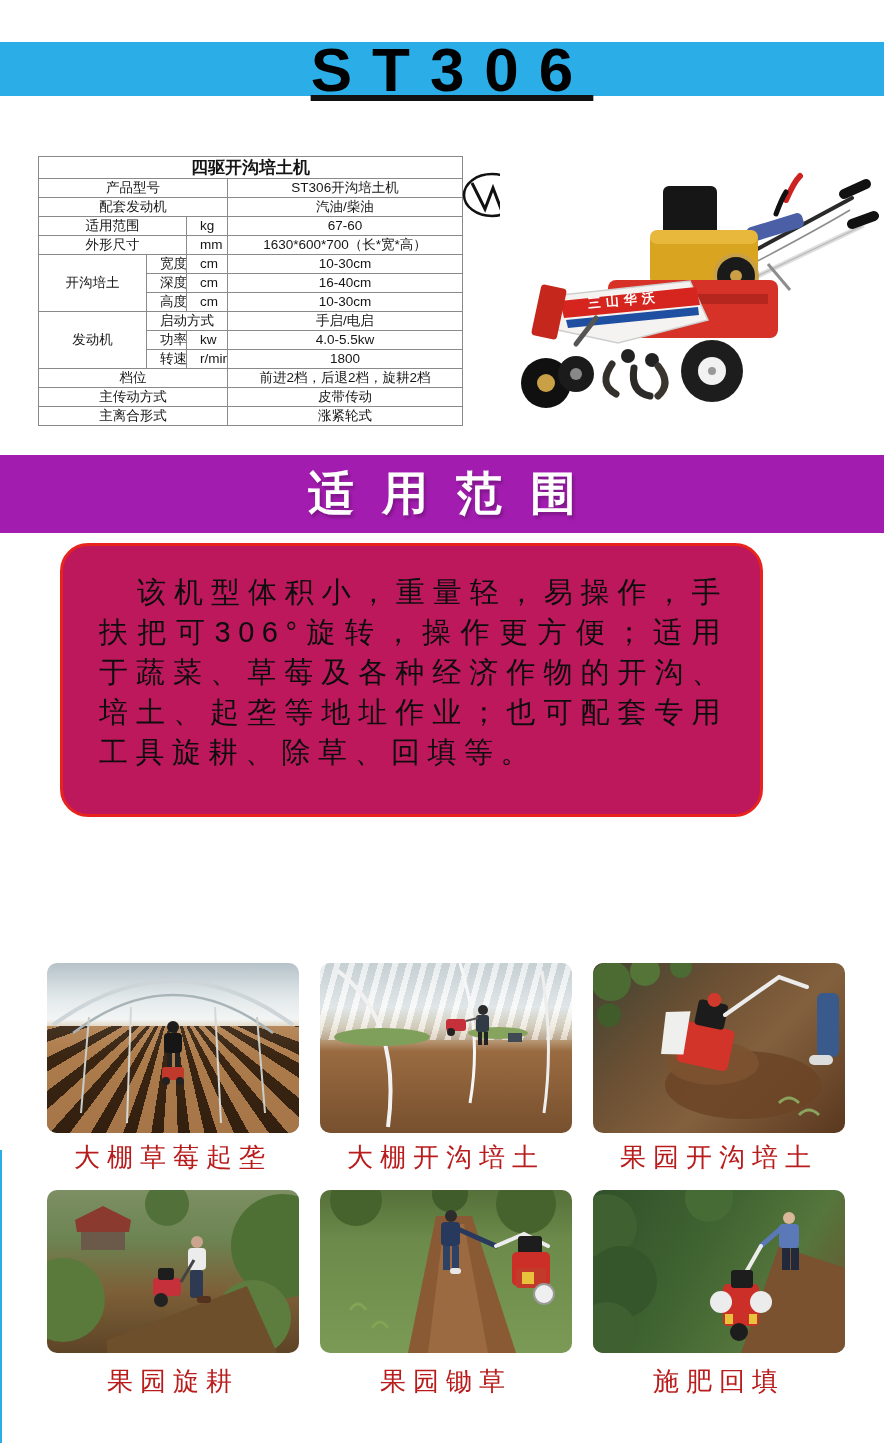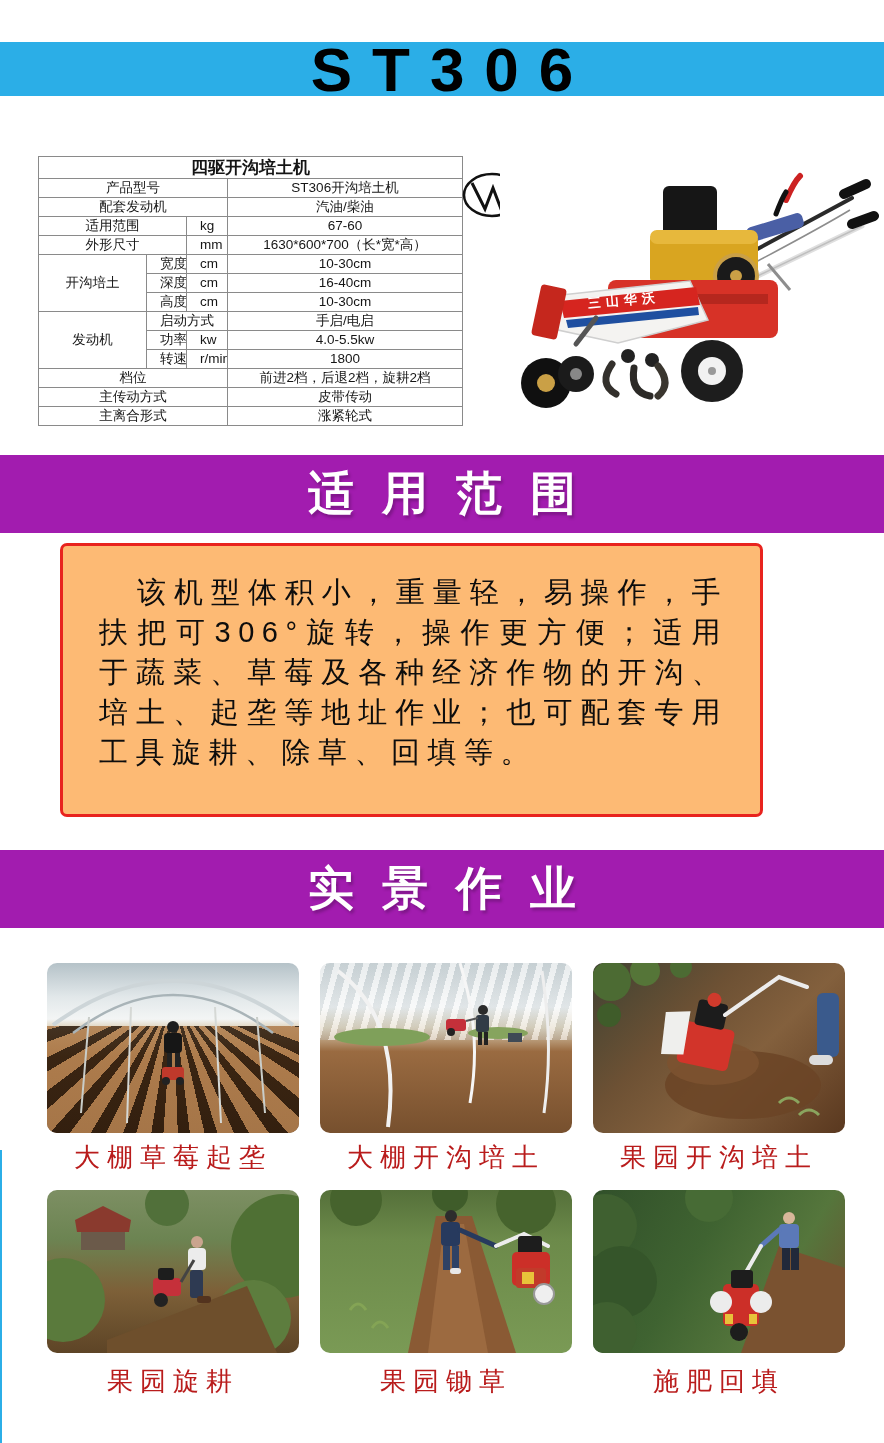--- a/index.html
+++ b/index.html
@@ -6,21 +6,21 @@
   html,body { background:#ffffff; }
   .page {
     position:relative; width:884px; height:1443px; margin:0 auto;
     background:#ffffff; overflow:hidden;
     font-family:"Liberation Sans", sans-serif; color:#111;
   }
 
   
   .model-band {
     position:absolute; left:0; top:42px; width:884px; height:54px;
-    background:#2BAEE7; display:flex; align-items:center; justify-content:center;
+    background:#2BAEE7; display:flex; align-items:center; justify-content:center;text-decoration:underline;
   }
   .model-band .model-text {
     font-size:62px; font-weight:900; letter-spacing:20px; padding-left:20px;
     color:#000; font-family:"Liberation Sans", sans-serif;
   }
 
   
   table.spec-table {
     position:absolute; left:38px; top:156px; width:424px;
     border-collapse:collapse; table-layout:fixed;
@@ -47,21 +47,21 @@
   .band-scenes { top:850px; }
   .section-band .band-title {
     font-family:"DejaVu Serif","Liberation Serif",serif; font-weight:700;
     color:#ffffff; font-size:46px; letter-spacing:28px; padding-left:28px;
     text-shadow:2px 3px 3px rgba(0,0,0,0.22);
   }
 
   
   .desc-box {
     position:absolute; left:60px; top:543px; width:703px; height:274px;
-    border:3px solid #E8231E; border-radius:7px; background:#fdba74;
+    border:3px solid #E8231E; border-radius:28px; background:#be185d;
   }
   .desc-text {
     margin:26px 32px 0 36px; font-size:29px; line-height:40px;
     letter-spacing:7.5px; color:#0d0d0d; text-indent:38px; text-align:justify;
   }
 
   
   .photo {
     position:absolute; width:252px; border-radius:10px; overflow:hidden;
     background:#cfcfcf;
@@ -244,23 +244,20 @@
   </div>
 
   <div class="section-band band-applicable">
     <div class="band-title">适用范围</div>
   </div>
 
   <div class="desc-box">
     <p class="desc-text">该机型体积小，重量轻，易操作，手扶把可306°旋转，操作更方便；适用于蔬菜、草莓及各种经济作物的开沟、培土、起垄等地址作业；也可配套专用工具旋耕、除草、回填等。</p>
   </div>
 
-  <div class="section-band band-scenes">
-    <div class="band-title">实景作业</div>
-  </div>
 
   <div class="photo row1 px1 bg-p1">
     <div class="p1-ridges"></div>
     <svg viewBox="0 0 252 170">
       <path d="M6,62 Q126,-26 246,62" fill="none" stroke="#cdd5d8" stroke-width="4"></path>
       <path d="M26,70 Q126,-6 226,70" fill="none" stroke="#a9b4b8" stroke-width="2.5"></path>
       <line x1="42" y1="54" x2="34" y2="150" stroke="#c9cdc9" stroke-width="2"></line>
       <line x1="84" y1="44" x2="80" y2="160" stroke="#d5d8d5" stroke-width="2"></line>
       <line x1="168" y1="44" x2="174" y2="160" stroke="#d5d8d5" stroke-width="2"></line>
       <line x1="210" y1="54" x2="218" y2="150" stroke="#c9cdc9" stroke-width="2"></line>

